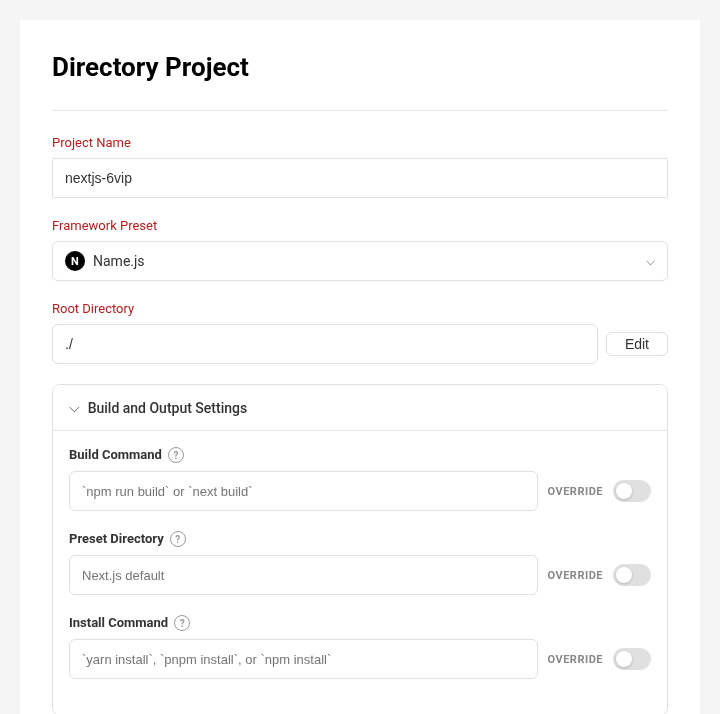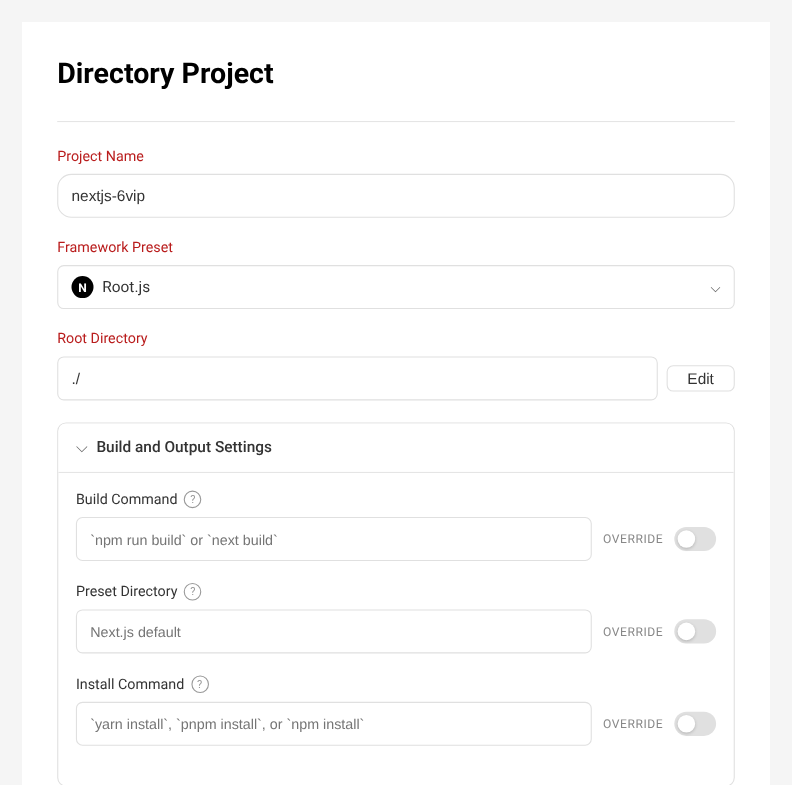--- a/index.html
+++ b/index.html
@@ -51,21 +51,21 @@
       font-size: 13px;
       font-weight: 400;
       color: #b91c1c;
       margin-bottom: 8px;
     }
 
     .text-input {
       width: 100%;
       height: 40px;
       border: 1px solid #e0e0e0;
-      border-radius: 13px;
+      border-radius: 2px;
       padding: 0 12px;
       font-size: 14px;
       color: #333;
       background: #ffffff;
       outline: none;
     }
 
     .root-dir-wrapper {
       display: flex;
       gap: 8px;
@@ -176,24 +176,24 @@
     .build-field {
       margin-bottom: 20px;
     }
 
     .build-field:last-child {
       margin-bottom: 16px;
     }
 
     .build-field-label {
       display: flex;
-      align-items: flex-end;
+      align-items: flex-start;
       gap: 6px;
       font-size: 13px;
-      font-weight: 400;
+      font-weight: 700;
       color: #333;
       margin-bottom: 8px;
     }
 
     .help-icon {
       width: 16px;
       height: 16px;
       border-radius: 50%;
       border: 1.5px solid #999;
       display: flex;
@@ -218,21 +218,21 @@
       border-radius: 6px;
       padding: 0 12px;
       font-size: 13px;
       color: #999;
       background: #ffffff;
       outline: none;
     }
 
     .override-label {
       font-size: 11px;
-      font-weight: 400;
+      font-weight: 700;
       color: #888;
       letter-spacing: 0.5px;
       white-space: nowrap;
       text-align: right;
     }
 
     .toggle-switch {
       width: 38px;
       height: 22px;
       background: #e0e0e0;
@@ -277,21 +277,21 @@
       <div class="field-label">Project Name</div>
       <input class="text-input" type="text" value="nextjs-6vip" style="">
     </div>
 
     <div class="field-group">
       <div class="field-label">Framework Preset</div>
       <div class="framework-select-display">
         <div class="framework-icon">
           <span class="framework-icon-letter">N</span>
         </div>
-        <span class="framework-label">Root.js</span>
+        <span class="framework-label">Name.js</span>
         <span class="chevron-icon">⌵</span>
       </div>
     </div>
 
     <div class="field-group">
       <div class="field-label">Root Directory</div>
       <div class="root-dir-wrapper">
         <input class="root-dir-input" type="text" value="./" style="">
         <button class="edit-button">Edit</button>
       </div>

